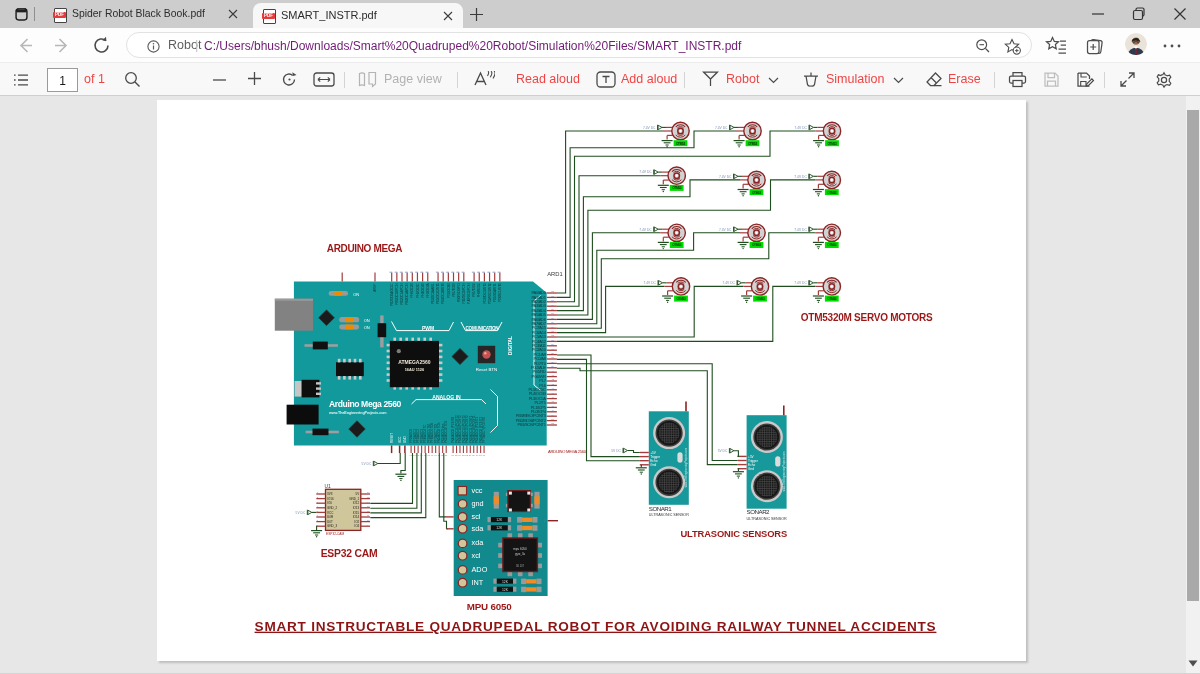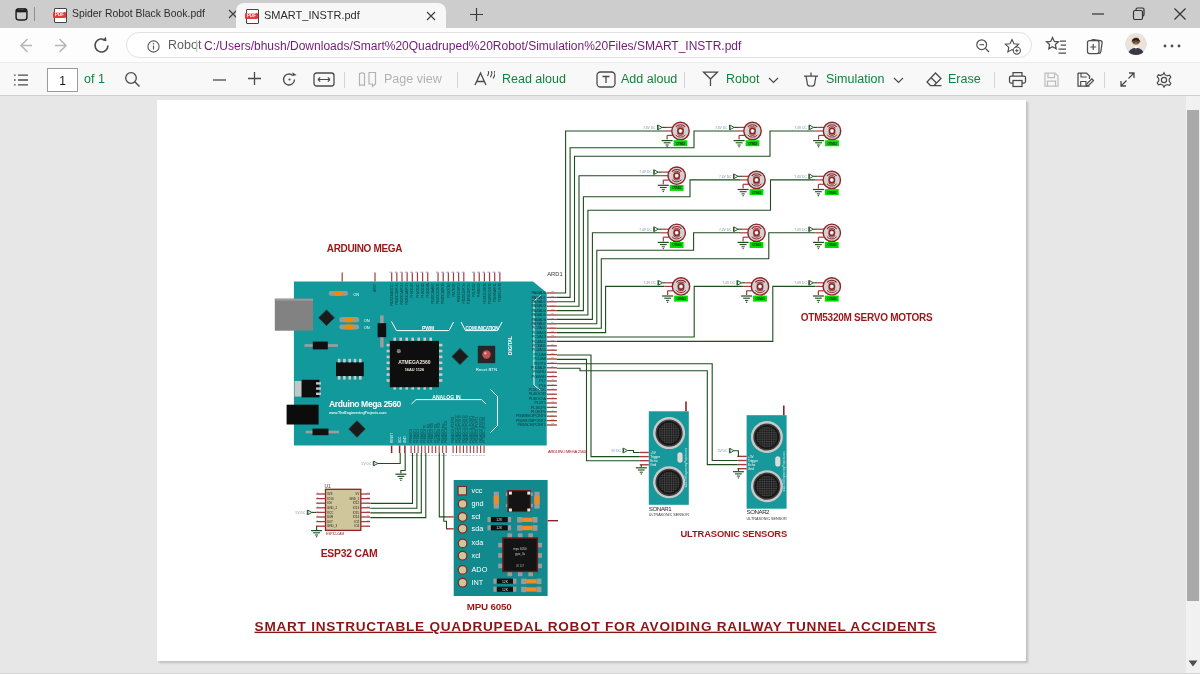--- a/index.html
+++ b/index.html
@@ -2,21 +2,21 @@
 <html><head><meta charset="utf-8"><title>SMART_INSTR.pdf</title>
 <style>
 * { margin:0; padding:0; box-sizing:border-box; }
 html,body { width:1200px; height:674px; overflow:hidden; font-family:"Liberation Sans", sans-serif; }
 #win { position:relative; width:1200px; height:674px; background:#e7e7e7; }
 .tabstrip { position:absolute; left:0; top:0; width:1200px; height:28px; background:#cdcdcd; }
 .wsico { position:absolute; left:15px; top:8px; }
 .vsep { position:absolute; left:34px; top:7px; width:1px; height:14px; background:#8f8f8f; }
 .tab { position:absolute; top:0; height:36px; }
 .tab.inactive { left:44px; width:204px; }
-.tab.active { left:236px; width:210px; top:3px; height:25px; background:#f7f7f7; border-radius:8px 8px 0 0; }
+.tab.active { left:253px; width:210px; top:3px; height:25px; background:#f7f7f7; border-radius:8px 8px 0 0; }
 .pdfico { position:absolute; left:9px; top:8px; width:13px; height:13px; }
 .tab.inactive .pdfico { top:8px; }
 .tab.active .pdfico { top:6px; }
 .pdfico::before { content:""; position:absolute; left:1px; top:0; width:11px; height:13px; background:#fff; border:1px solid #444; border-radius:1px; }
 .pdfico::after { content:"PDF"; position:absolute; left:0; top:4px; width:13px; height:6px; background:#e63b3b; color:#fff; font-size:4.5px; font-weight:bold; text-align:center; line-height:6px; border-radius:1px; }
 .tabtitle { position:absolute; left:28px; top:8px; font-size:10.4px; color:#2c2c2c; white-space:nowrap; }
 .tab.active .tabtitle { font-size:11px; }
 .tab.active .tabtitle { top:5.5px; }
 .xico { position:absolute; right:10px; top:9px; }
 .tab.active .xico { top:7.5px; }
@@ -25,21 +25,21 @@
 .navrow { position:absolute; left:0; top:28px; width:1200px; height:34px; background:#fdfdfd; }
 .navico { position:absolute; }
 .urlbar { position:absolute; left:126px; top:4px; width:906px; height:26px; background:#fff; border:1px solid #e2e2e2; border-radius:13px; }
 .filelab { position:absolute; left:41px; top:5px; font-size:12.5px; color:#5f5f5f; }
 .pipe { position:absolute; left:68px; top:4px; font-size:13px; color:#c4c4c4; }
 .urltext { position:absolute; left:77px; top:5.5px; font-size:12px; color:#701a75; }
 .avatar { position:absolute; left:1125px; top:4.5px; width:22px; height:22px; border-radius:50%; overflow:hidden; }
 .pdfbar { position:absolute; left:0; top:62px; width:1200px; height:34px; background:#f8f8f8; border-top:1px solid #ececec; border-bottom:1px solid #cfcfcf; }
 .tico { position:absolute; }
 .pagebox { position:absolute; left:47px; top:5px; width:31px; height:24px; background:#fff; border:1px solid #9a9a9a; font-size:12px; color:#1a1a1a; text-align:center; line-height:24px; }
-.btext { position:absolute; top:9px; font-size:12.5px; color:#15803d; }
+.btext { position:absolute; top:9px; font-size:12.5px; color:#ef4444; }
 .btext.gray { color:#b2b2b2; }
 .tsep { position:absolute; top:9px; width:1px; height:16px; background:#d4d4d4; }
 .chev { position:absolute; top:14px; }
 .content { position:absolute; left:0; top:96px; width:1186px; height:578px; background:#e7e7e7; }
 .page { position:absolute; left:157px; top:3.8px; width:868.5px; height:561.5px; background:#fff; box-shadow:1.5px 1.5px 2px rgba(0,0,0,0.18); }
 .sbar { position:absolute; right:0; top:96px; width:14.5px; height:578px; background:#f1f1f1; }
 .sthumb { position:absolute; left:1.5px; top:14px; width:11.5px; height:491px; background:#a9a9a9; }
 </style></head>
 <body>
 <div id="win">
@@ -166,21 +166,21 @@
   <svg class="tico" style="left:358px;top:8px" width="19" height="17" viewBox="0 0 19 17">
         <path d="M1.5 2.5 a6 6 0 0 1 5 0 v12 a6 6 0 0 0-5 0 z" fill="none" stroke="#b4b4b4" stroke-width="1.2"></path>
         <path d="M11 1.5 h6.5 v11.5 l-3 2.5 v-2.5 h-3.5 z" fill="none" stroke="#b4b4b4" stroke-width="1.2"></path>
       </svg>
   <span class="btext gray" style="left:384px">Page view</span>
   <div class="tsep" style="left:457px"></div>
   <svg class="tico" style="left:474px;top:8px" width="21" height="18" viewBox="0 0 21 18">
         <path d="M1 14 L6.5 2 L12 14 M3 10.5 H10" stroke="#4a4a4a" stroke-width="1.35" fill="none"></path>
         <path d="M13.5 5 q2 -3.5 0.5 -4.8 M16.3 6.2 q2.8 -4.4 0.7 -6 M19 7.5 q3.6 -5.5 1 -7.4" stroke="#4a4a4a" stroke-width="1.1" fill="none"></path>
       </svg>
-  <span class="btext" style="left:502px">Read aloud</span>
+  <span class="btext" style="left:516px">Read aloud</span>
   <svg class="tico" style="left:596px;top:8px" width="20" height="17" viewBox="0 0 20 17">
         <rect x="1" y="1" width="18" height="15" rx="3.5" fill="none" stroke="#4a4a4a" stroke-width="1.3"></rect>
         <path d="M6.5 5.5 H13.5 M10 5.5 V12" stroke="#4a4a4a" stroke-width="1.3"></path>
       </svg>
   <span class="btext" style="left:621px">Add aloud</span>
   <div class="tsep" style="left:684px"></div>
   <svg class="tico" style="left:702px;top:8px" width="17" height="17" viewBox="0 0 17 17">
         <path d="M1.5 1.5 L15.5 1.5 L8.5 8.5 Z M8.5 8.5 V15.5" stroke="#4a4a4a" stroke-width="1.25" fill="none" transform="translate(0,-0.5)"></path>
       </svg>
   <span class="btext" style="left:726px">Robot</span>

